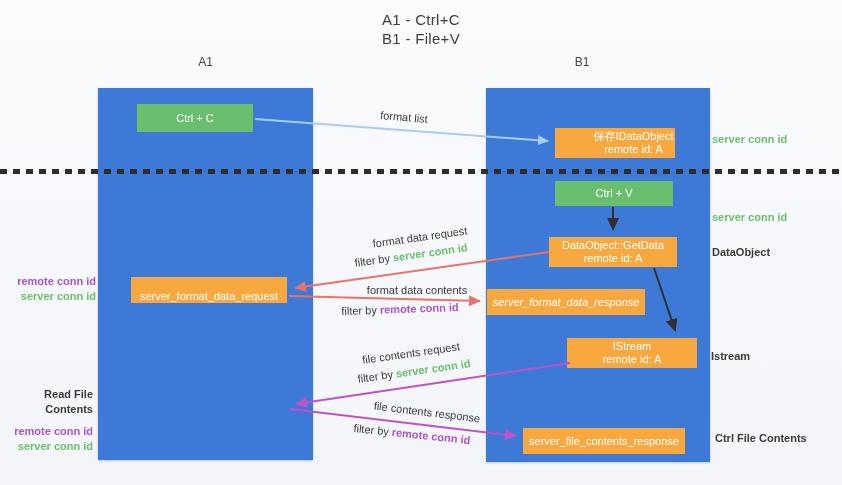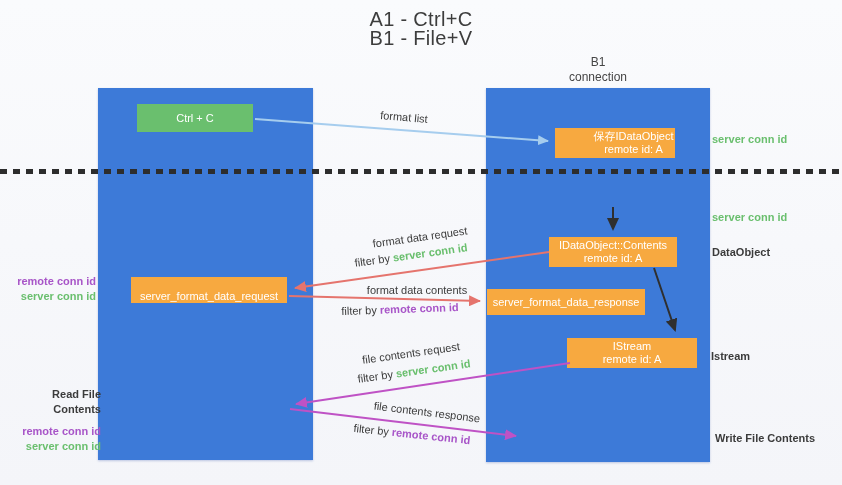--- a/index.html
+++ b/index.html
@@ -9,29 +9,29 @@
     color:#3b3b3b;
   }
   .stage {
     position:relative;
     width:842px; height:485px;
     overflow:hidden;
     background:linear-gradient(#fafbfd,#f4f5f9);
   }
   .title {
     position:absolute; top:10px; left:0; width:842px;
-    text-align:center; font-size:20px; line-height:19px; color:#3d3d3d;
+    text-align:center; font-size:15px; line-height:19px; color:#3d3d3d;
     letter-spacing:.3px;
   }
   .lane-header {
     position:absolute; top:55px; text-align:center;
     font-size:12px; line-height:15px; color:#454545;
   }
   .lane-header.a1 { left:98px; width:215px; }
-  .lane-header.b1 { left:486px; width:224px; }
+  .lane-header.b1 { left:470px; width:224px; }
   .lane {
     position:absolute; background:#3d7ad8; top:88px;
     box-shadow:0 1px 2px rgba(80,110,180,.35);
   }
   .lane.a1 { left:98px; width:215px; height:372px; }
   .lane.b1 { left:486px; width:224px; height:374px; }
   .divider {
     position:absolute; top:169px; left:0; width:842px; height:5px;
     background:repeating-linear-gradient(to right,#2d2d2d 0 7px,transparent 7px 13px);
   }
@@ -41,21 +41,21 @@
     color:#fff; font-size:11px; line-height:13px; text-align:center;
     white-space:nowrap;
   }
   .node.green  { background:#6abf6e;text-align:center; }
   .node.orange { background:#f7a940; }
   .n-ctrl-c    { left:137px; top:104px; width:116px; height:28px; }
   .n-save      { left:555px; top:128px; width:120px; height:30px;padding-left:37px; }
   .n-ctrl-v    { left:555px; top:181px; width:118px; height:25px; }
   .n-getdata   { left:549px; top:237px; width:128px; height:30px; }
   .n-fmt-req   { left:131px; top:277px; width:156px; height:26px;justify-content:flex-end; }
-  .n-fmt-resp  { left:487px; top:289px; width:158px; height:26px; }
+  .n-fmt-resp  { left:487px; top:289px; width:158px; height:26px;font-style:italic; }
   .n-istream   { left:567px; top:338px; width:130px; height:30px; }
   .n-file-req  { left:128px; top:393px; width:160px; height:26px; }
   .n-file-resp { left:523px; top:428px; width:162px; height:26px; }
   .side { position:absolute; font-size:11px; line-height:15px; }
   .side.right { text-align:left; }
   .side.left  { text-align:right; }
   .t-green  { color:#6abf6e; font-weight:bold; }
   .t-purple { color:#a855c8; font-weight:bold; }
   .t-black  { color:#3b3b3b; font-weight:bold; }
   .alabel {
@@ -68,68 +68,74 @@
 <body>
 
 <div class="stage">
 
   <div class="title">
     <div>A1 - Ctrl+C</div>
     <div>B1 - File+V</div>
   </div>
 
   <div class="lane-header a1">
+    <div>A1</div>
   </div>
   <div class="lane-header b1">
     <div>B1</div>
-    <div>connection</div>
   </div>
 
   <div class="lane a1"></div>
   <div class="lane b1"></div>
 
   <div class="divider"></div>
 
   <div class="node green n-ctrl-c">
     <span>Ctrl + C</span>
   </div>
   <div class="node orange n-save">
     <span>保存IDataObject</span>
     <span>remote id: A</span>
   </div>
+  <div class="node green n-ctrl-v">
+    <span>Ctrl + V</span>
+  </div>
   <div class="node orange n-getdata">
-    <span>IDataObject::Contents</span>
+    <span>DataObject::GetData</span>
     <span>remote id: A</span>
   </div>
   <div class="node orange n-fmt-req">
     <span>server_format_data_request</span>
   </div>
   <div class="node orange n-fmt-resp">
     <span>server_format_data_response</span>
   </div>
   <div class="node orange n-istream">
     <span>IStream</span>
     <span>remote id: A</span>
   </div>
+  <div class="node orange n-file-resp">
+    <span>server_file_contents_response</span>
+  </div>
 
   <div class="side left" style="left:0;width:96px;top:274px;">
     <div class="t-purple">remote conn id</div>
     <div class="t-green">server conn id</div>
   </div>
-  <div class="side left" style="left:8px;width:93px;top:387px;">
+  <div class="side left" style="left:0;width:93px;top:387px;">
     <div class="t-black">Read File Contents</div>
     <div class="t-purple" style="margin-top:7px;">remote conn id</div>
     <div class="t-green">server conn id</div>
   </div>
 
   <div class="side right t-green" style="left:712px;top:132px;">server conn id</div>
   <div class="side right t-green" style="left:712px;top:210px;">server conn id</div>
   <div class="side right t-black" style="left:712px;top:245px;">DataObject</div>
   <div class="side right t-black" style="left:711px;top:349px;">Istream</div>
-  <div class="side right t-black" style="left:715px;top:431px;">Write File Contents</div>
+  <div class="side right t-black" style="left:715px;top:431px;">Ctrl File Contents</div>
 
   <div class="alabel" style="left:334px;top:111px;width:140px;transform:rotate(5deg);">format list</div>
 
   <div class="alabel" style="left:345px;top:231px;width:150px;transform:rotate(-8deg);">format data request</div>
   <div class="alabel" style="left:331px;top:249px;width:160px;transform:rotate(-8deg);">
     <span>filter by </span><span class="t-green">server conn id</span>
   </div>
   <div class="alabel" style="left:342px;top:284px;width:150px;">format data contents</div>
   <div class="alabel" style="left:325px;top:303px;width:150px;transform:rotate(-2deg);">
     <span>filter by </span><span class="t-purple">remote conn id</span>

